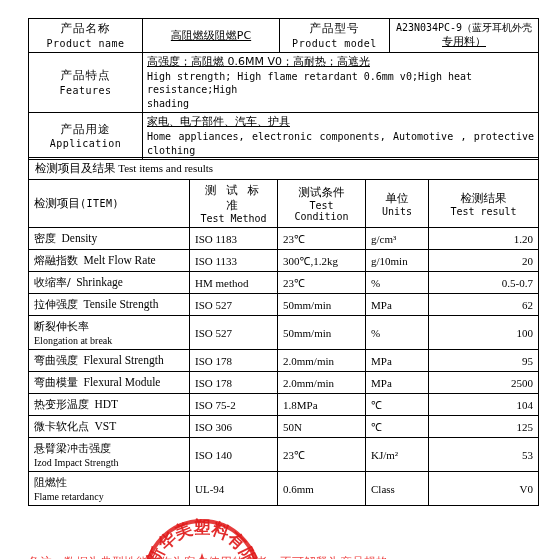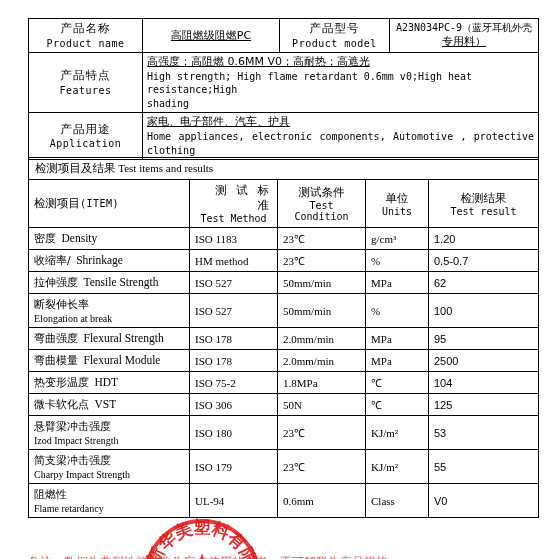--- a/index.html
+++ b/index.html
@@ -44,27 +44,27 @@
   #results-table td.sect{
     text-align:left;padding:3px 6px;
   }
   .sect-cn{font-family:"DejaVu Sans", sans-serif;font-size:11.5px;}
   .sect-en{font-family:"Liberation Serif", serif;font-size:11px;}
 
   .th-cn{font-family:"DejaVu Sans", sans-serif;font-size:11.5px;display:block;}
   .th-en{font-family:"DejaVu Sans Mono", monospace;font-size:10px;display:block;}
   .th{text-align:center;}
   .th-item{text-align:left;}
-  .sp{letter-spacing:3px;text-align:right;}
+  .sp{letter-spacing:3px;}
 
   .item-cn{font-family:"DejaVu Sans", sans-serif;font-size:11px;}
   .item-en{font-family:"Liberation Serif", serif;font-size:11.5px;}
   .item-en-mono{font-family:Liberation Serif, serif;font-size:10px;}
   .cellv{font-family:"Liberation Serif", serif;font-size:11.5px;margin-top:16px;}
-  .res{text-align:left;font-family:Liberation Sans, sans-serif;font-size:11.5px;}
+  .res{text-align:right;font-family:Liberation Serif, serif;font-size:11.5px;}
 
   .note{
     position:absolute;left:28px;top:538px;width:512px;
     font-family:"DejaVu Sans", sans-serif;font-size:12px;color:#ef4444;
     white-space:nowrap;
   }
 
   
   .seal{
     position:absolute;left:138px;top:497px;width:128px;height:128px;
@@ -173,20 +173,27 @@
       </tr>
 
     <tr>
           <td><span class="item-cn">密度</span>&nbsp;&nbsp;<span class="item-en">Density</span></td>
           <td class="cellv">ISO 1183</td>
           <td class="cellv">23℃</td>
           <td class="cellv">g/cm³</td>
           <td class="res">1.20</td>
         </tr>
         <tr>
+          <td><span class="item-cn">熔融指数</span>&nbsp;&nbsp;<span class="item-en">Melt Flow Rate</span></td>
+          <td class="cellv">ISO 1133</td>
+          <td class="cellv">300℃,1.2kg</td>
+          <td class="cellv">g/10min</td>
+          <td class="res">20</td>
+        </tr>
+        <tr>
           <td><span class="item-cn">收缩率/</span>&nbsp;&nbsp;<span class="item-en">Shrinkage</span></td>
           <td class="cellv">HM method</td>
           <td class="cellv">23℃</td>
           <td class="cellv">%</td>
           <td class="res">0.5-0.7</td>
         </tr>
         <tr>
           <td><span class="item-cn">拉伸强度</span>&nbsp;&nbsp;<span class="item-en">Tensile Strength</span></td>
           <td class="cellv">ISO 527</td>
           <td class="cellv">50mm/min</td>
@@ -223,31 +230,24 @@
         </tr>
         <tr>
           <td><span class="item-cn">微卡软化点</span>&nbsp;&nbsp;<span class="item-en">VST</span></td>
           <td class="cellv">ISO 306</td>
           <td class="cellv">50N</td>
           <td class="cellv">℃</td>
           <td class="res">125</td>
         </tr>
         <tr>
           <td><span class="item-cn">悬臂梁冲击强度</span><br><span class="item-en-mono">Izod Impact Strength</span></td>
-          <td class="cellv">ISO 180</td>
+          <td class="cellv">ISO 140</td>
           <td class="cellv">23℃</td>
           <td class="cellv">KJ/m²</td>
           <td class="res">53</td>
-        </tr>
-        <tr>
-          <td><span class="item-cn">简支梁冲击强度</span><br><span class="item-en-mono">Charpy Impact Strength</span></td>
-          <td class="cellv">ISO 179</td>
-          <td class="cellv">23℃</td>
-          <td class="cellv">KJ/m²</td>
-          <td class="res">55</td>
         </tr>
         <tr>
           <td><span class="item-cn">阻燃性</span><br><span class="item-en-mono">Flame retardancy</span></td>
           <td class="cellv">UL-94</td>
           <td class="cellv">0.6mm</td>
           <td class="cellv">Class</td>
           <td class="res">V0</td>
         </tr>
       </tbody>
   </table>

